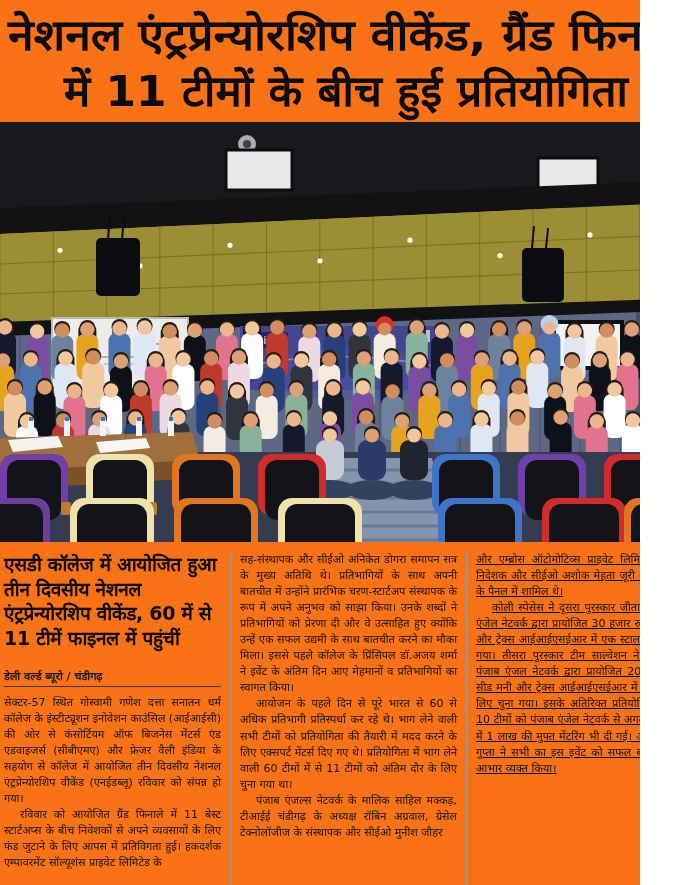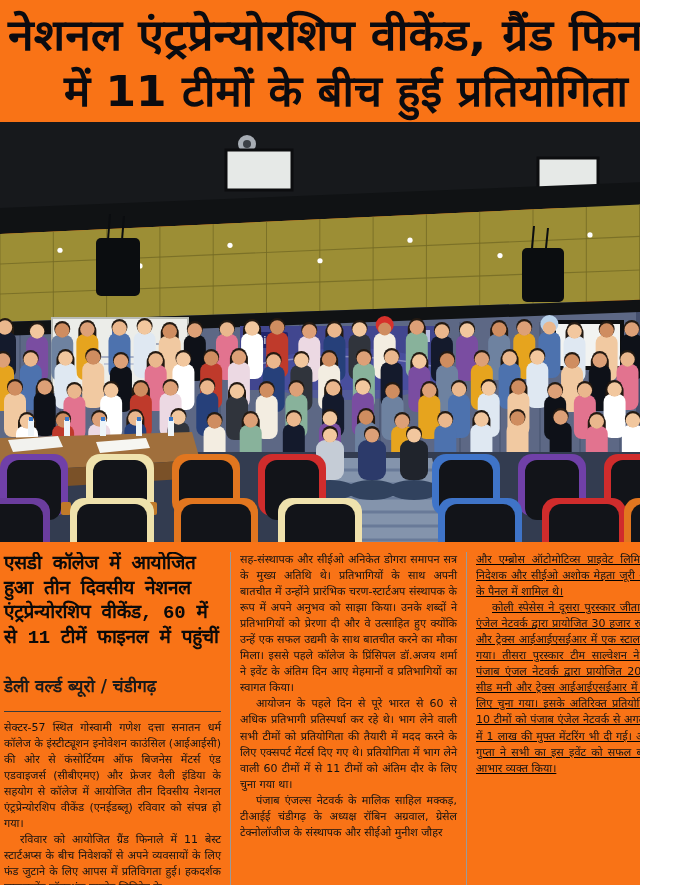--- a/index.html
+++ b/index.html
@@ -10,22 +10,22 @@
   .headline-wrap text { font-family:"DejaVu Sans", sans-serif; font-weight:bold; fill:#0b0b10; }
 
   .photo-wrap { width:693px; height:420px; line-height:0; }
 
   .article-body { display:flex; width:693px; height:333px; margin-top:10px; overflow:hidden; box-sizing:border-box; }
   .col { flex:1 1 0; padding:0 9px; overflow:hidden; box-sizing:border-box; }
   .col.first { padding-left:4px; }
   .col.last  { padding-right:0;text-decoration:underline; }
   .col.rule  { border-right:1px solid #9a9a9a; }
 
-  .subheadline { font-size:19px; font-weight:bold; line-height:1.3; color:#0a0a0a; letter-spacing:-0.3px;font-family:Liberation Mono, monospace; }
-  .byline { margin-top:23px; font-size:17px; font-weight:bold; color:#1a1a1a; padding-bottom:14px; border-bottom:1.5px solid #3a3a3a; margin-bottom:8px; }
+  .subheadline { font-size:19px; font-weight:bold; line-height:1.3; color:#0a0a0a; letter-spacing:-0.3px; }
+  .byline { margin-top:17px; font-size:11px; font-weight:bold; color:#1a1a1a; padding-bottom:3px; border-bottom:1.5px solid #3a3a3a; margin-bottom:8px; }
   .bodytext p { margin:0; font-size:11px; line-height:1.46; text-align:justify; color:#121212; }
   .bodytext p + p { text-indent:16px; }
 </style>
 </head>
 <body>
 
 <div class="page">
 
   <div class="headline-wrap">
     <svg width="693" height="122" viewBox="0 0 693 122" aria-hidden="true">

